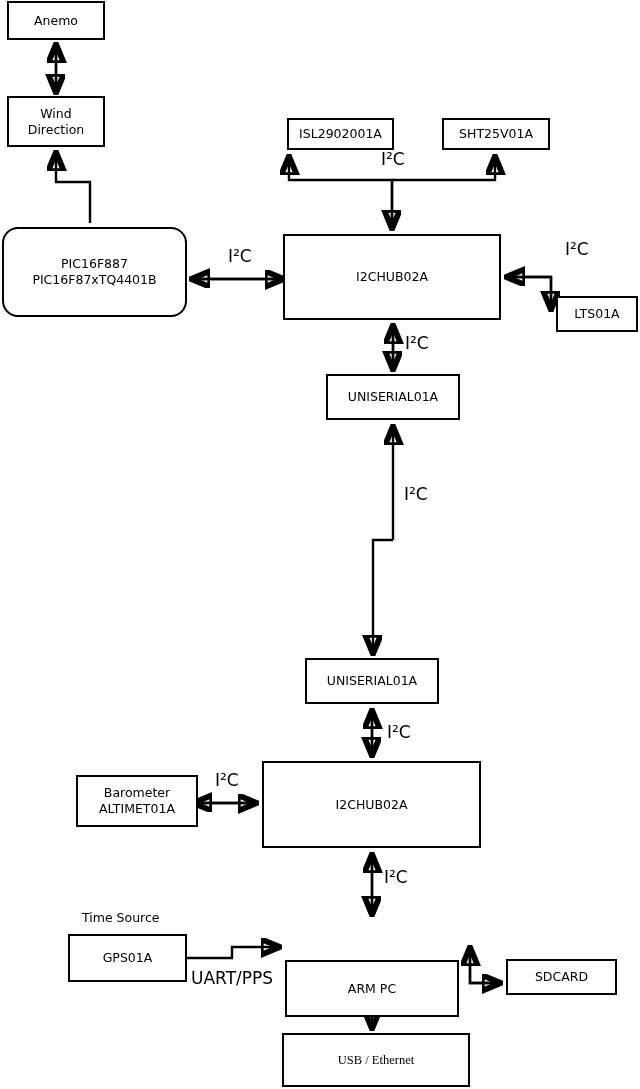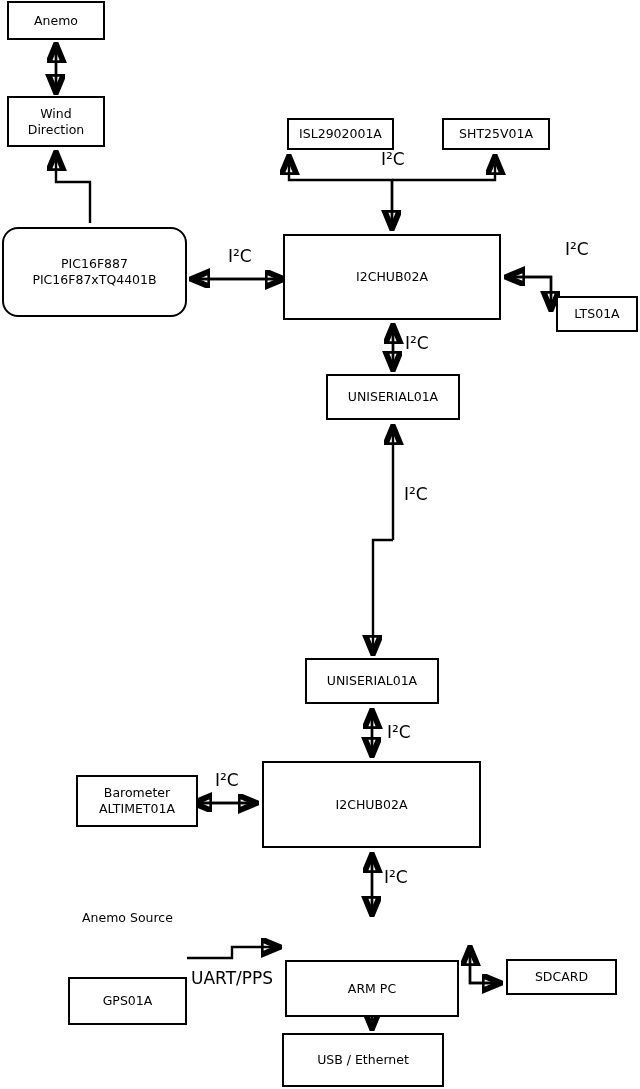--- a/index.html
+++ b/index.html
@@ -156,33 +156,33 @@
 
   <div class="node" style="left:262px; top:761px; width:219px; height:87px;">
     <span class="lbl">I2CHUB02A</span>
   </div>
 
   <div class="node" style="left:76px; top:775px; width:122px; height:52px;">
     <span class="lbl">Barometer
 ALTIMET01A</span>
   </div>
 
-  <div class="node" style="left:68px; top:934px; width:119px; height:48px;margin-top:43px;">
+  <div class="node" style="left:68px; top:934px; width:119px; height:48px;">
     <span class="lbl">GPS01A</span>
   </div>
 
   <div class="node" style="left:285px; top:960px; width:174px; height:57px;">
     <span class="lbl">ARM PC</span>
   </div>
 
   <div class="node" style="left:506px; top:959px; width:111px; height:36px;">
     <span class="lbl">SDCARD</span>
   </div>
 
-  <div class="node" style="left:282px; top:1033px; width:162px; height:54px;">
+  <div class="node" style="left:282px; top:1033px; width:188px; height:54px;font-family:Liberation Serif, serif;">
     <span class="lbl">USB / Ethernet</span>
   </div>
 
   <div class="edge-label" style="left:381px; top:153px;">I²C</div>
 
   <div class="edge-label" style="left:228px; top:250px;">I²C</div>
 
   <div class="edge-label" style="left:565px; top:243px;">I²C</div>
 
   <div class="edge-label" style="left:405px; top:337px;">I²C</div>
@@ -190,15 +190,15 @@
   <div class="edge-label" style="left:404px; top:488px;">I²C</div>
 
   <div class="edge-label" style="left:387px; top:726px;">I²C</div>
 
   <div class="edge-label" style="left:215px; top:774px;">I²C</div>
 
   <div class="edge-label" style="left:384px; top:871px;">I²C</div>
 
   <div class="edge-label" style="left:191px; top:972px;">UART/PPS</div>
 
-  <div class="free-label" style="left:82px; top:910px;">Anemo Source</div>
+  <div class="free-label" style="left:82px; top:910px;">Time Source</div>
 
 </div>
 
 </body></html>

